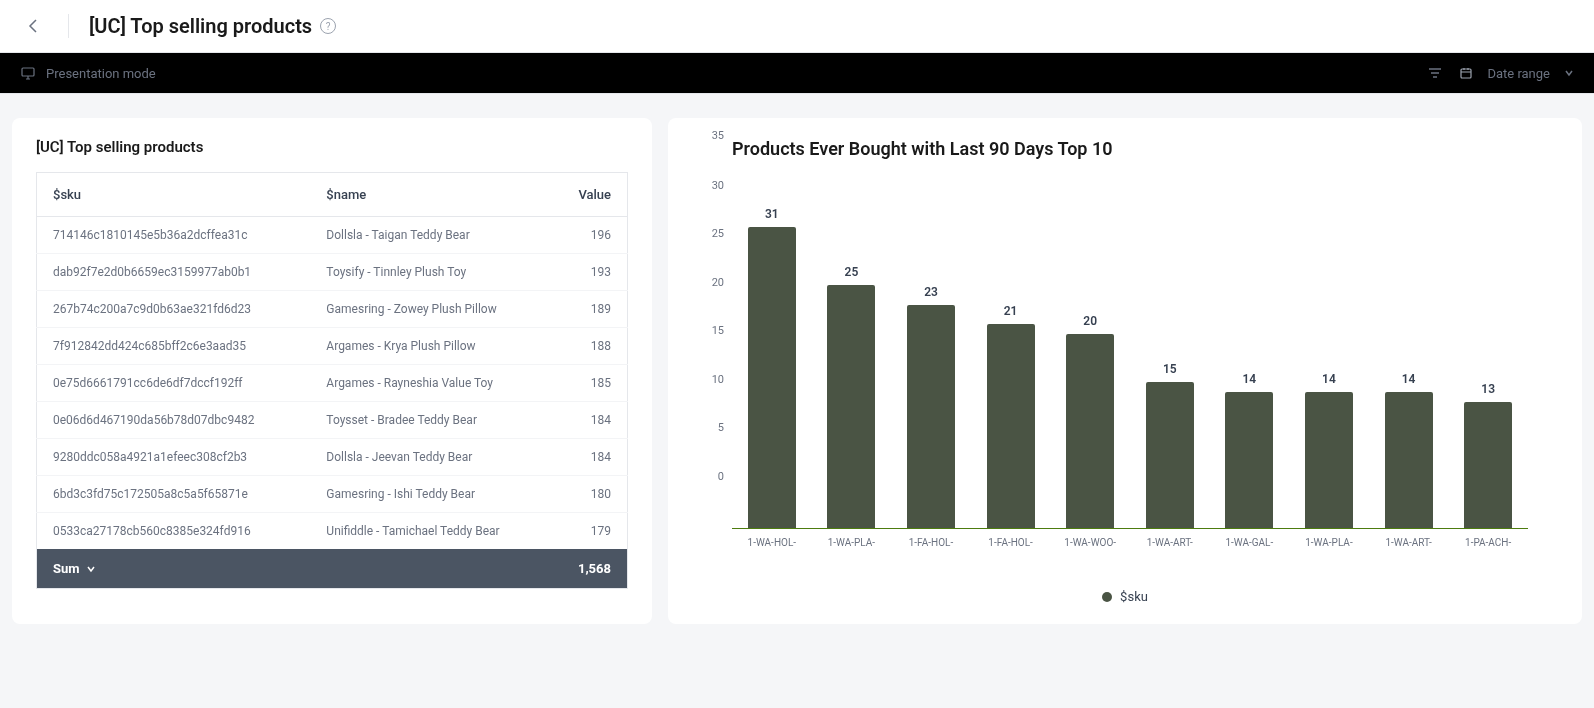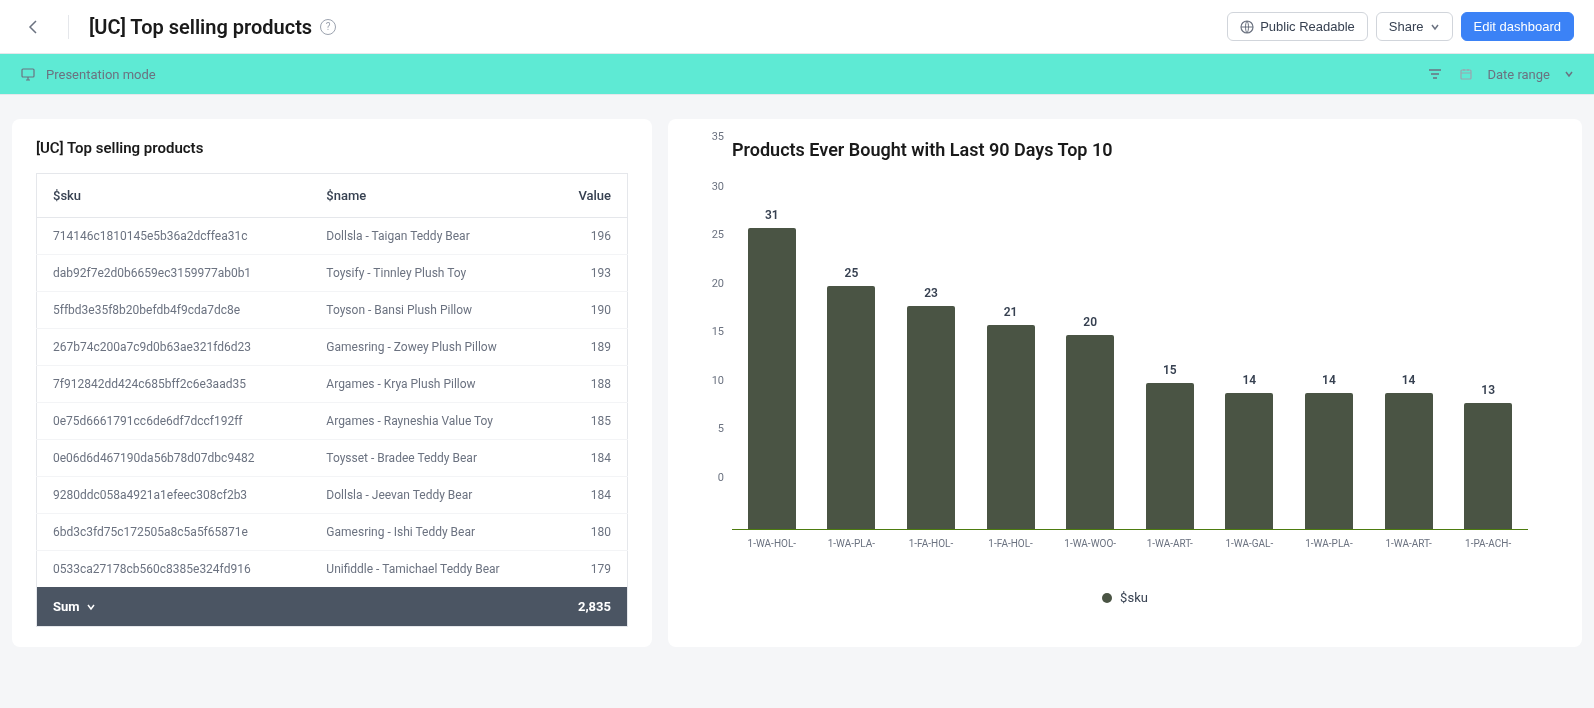--- a/index.html
+++ b/index.html
@@ -6,21 +6,21 @@
 body { font-family: -apple-system, BlinkMacSystemFont, "Segoe UI", Roboto, sans-serif; background: #f5f6f8; color: #1a1a1a; width: 1594px; }
 .header { display: flex; align-items: center; justify-content: space-between; padding: 12px 20px; background: #fff; border-bottom: 1px solid #e5e7eb; }
 .header-left { display: flex; align-items: center; gap: 20px; }
 .back-btn { width: 28px; height: 28px; display: flex; align-items: center; justify-content: center; cursor: pointer; color: #6b7280; }
 .title-wrap { display: flex; align-items: center; gap: 8px; border-left: 1px solid #e5e7eb; padding-left: 20px; }
 .page-title { font-size: 20px; font-weight: 600; color: #1a1a1a; }
 .help-icon { width: 16px; height: 16px; border: 1.5px solid #9ca3af; border-radius: 50%; display: inline-flex; align-items: center; justify-content: center; font-size: 10px; color: #9ca3af; }
 .header-right { display: flex; align-items: center; gap: 8px; }
 .btn { display: inline-flex; align-items: center; gap: 6px; padding: 6px 12px; border: 1px solid #d1d5db; border-radius: 6px; background: #fff; font-size: 13px; color: #374151; cursor: pointer; }
 .btn-primary { background: #3b82f6; border-color: #3b82f6; color: #fff; }
-.toolbar { display: flex; align-items: center; justify-content: space-between; padding: 12px 20px; background: #5eead4; border-bottom: 1px solid #e5e7eb; }
+.toolbar { display: flex; align-items: center; justify-content: space-between; padding: 12px 20px; background: #000000; border-bottom: 1px solid #e5e7eb; }
 .toolbar-left { display: flex; align-items: center; gap: 10px; color: #6b7280; font-size: 13px; }
 .toolbar-right { display: flex; align-items: center; gap: 16px; color: #6b7280; font-size: 13px; }
 .content { display: flex; gap: 16px; padding: 24px 12px; }
 .card { background: #fff; border-radius: 8px; padding: 20px 24px; flex: 1; }
 .card-left { max-width: 640px; }
 .card-title { font-size: 15px; font-weight: 600; margin-bottom: 16px; }
 .chart-title { font-size: 18px; font-weight: 600; margin-bottom: 16px; margin-left: 40px; }
 table { width: 100%; border-collapse: collapse; border: 1px solid #e5e7eb; font-size: 13px; }
 th { text-align: left; padding: 14px 16px; font-weight: 500; color: #374151; border-bottom: 1px solid #e5e7eb; }
 th:last-child, td:last-child { text-align: right; }
@@ -51,38 +51,20 @@
     <div class="back-btn">
       <svg width="16" height="16" viewBox="0 0 16 16">
           <path d="M10 2 L4 8 L10 14" stroke="#6b7280" stroke-width="1.5" fill="none"></path>
         </svg>
     </div>
     <div class="title-wrap">
       <h1 class="page-title">[UC] Top selling products</h1>
       <span class="help-icon">?</span>
     </div>
   </div>
-  <div class="header-right">
-    <button class="btn">
-      <svg width="14" height="14" viewBox="0 0 14 14">
-          <circle cx="7" cy="7" r="6" stroke="#6b7280" stroke-width="1.2" fill="none"></circle>
-          <path d="M1 7h12M7 1c2 2 2 10 0 12M7 1c-2 2-2 10 0 12" stroke="#6b7280" stroke-width="1" fill="none"></path>
-        </svg>
-      <span>Public Readable</span>
-    </button>
-    <button class="btn">
-      <span>Share</span>
-      <svg width="10" height="10" viewBox="0 0 10 10">
-          <path d="M2 3 L5 7 L8 3" stroke="#6b7280" stroke-width="1.5" fill="none"></path>
-        </svg>
-    </button>
-    <button class="btn btn-primary">
-      <span>Edit dashboard</span>
-    </button>
-  </div>
 </div>
 
 <div class="toolbar">
   <div class="toolbar-left">
     <svg width="16" height="16" viewBox="0 0 16 16">
         <rect x="2" y="3" width="12" height="8" stroke="#6b7280" stroke-width="1.2" fill="none" rx="1"></rect>
         <path d="M6 14h4M8 11v3" stroke="#6b7280" stroke-width="1.2"></path>
       </svg>
     <span>Presentation mode</span>
   </div>
@@ -119,25 +101,20 @@
             <td>714146c1810145e5b36a2dcffea31c</td>
             <td>Dollsla - Taigan Teddy Bear</td>
             <td>196</td>
           </tr>
           <tr>
             <td>dab92f7e2d0b6659ec3159977ab0b1</td>
             <td>Toysify - Tinnley Plush Toy</td>
             <td>193</td>
           </tr>
           <tr>
-            <td>5ffbd3e35f8b20befdb4f9cda7dc8e</td>
-            <td>Toyson - Bansi Plush Pillow</td>
-            <td>190</td>
-          </tr>
-          <tr>
             <td>267b74c200a7c9d0b63ae321fd6d23</td>
             <td>Gamesring - Zowey Plush Pillow</td>
             <td>189</td>
           </tr>
           <tr>
             <td>7f912842dd424c685bff2c6e3aad35</td>
             <td>Argames - Krya Plush Pillow</td>
             <td>188</td>
           </tr>
           <tr>
@@ -170,21 +147,21 @@
         <tr class="sum-row">
           <td>
             <span class="sum-label">
               <span>Sum</span>
               <svg width="10" height="10" viewBox="0 0 10 10">
                   <path d="M2 3 L5 7 L8 3" stroke="#fff" stroke-width="1.5" fill="none"></path>
                 </svg>
             </span>
           </td>
           <td></td>
-          <td>2,835</td>
+          <td>1,568</td>
         </tr>
       </tfoot>
     </table>
   </div>
 
   <div class="card">
     <div class="chart-title">Products Ever Bought with Last 90 Days Top 10</div>
     <div class="chart-area">
       <div class="y-axis" id="y-axis">
           <div class="y-tick" style="bottom: 40px;">0</div>

